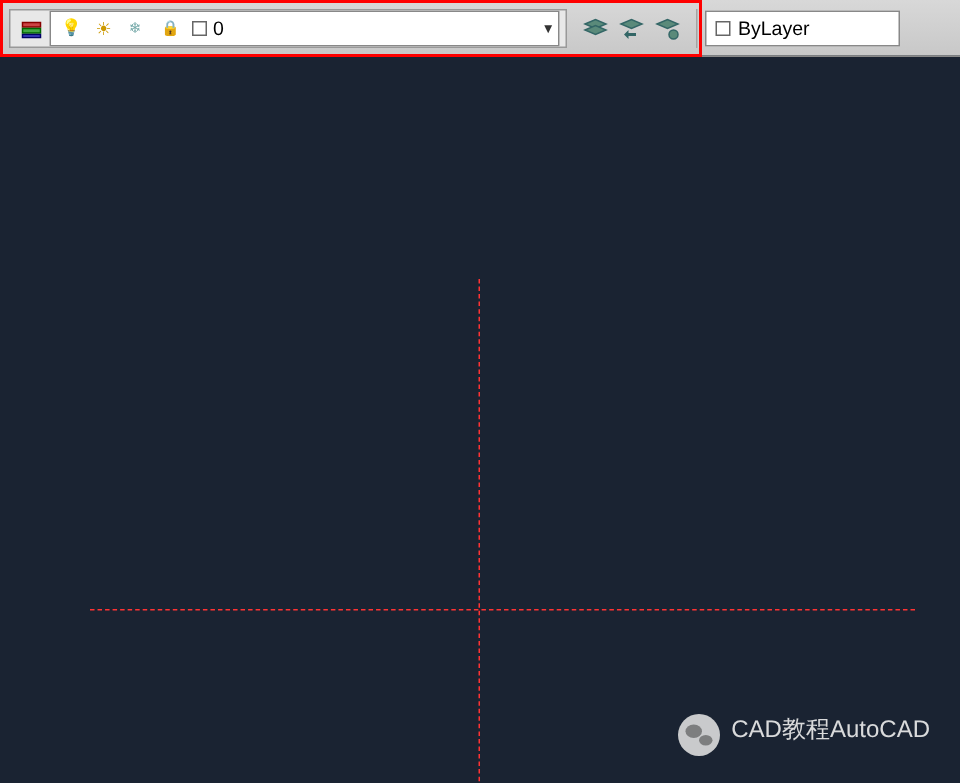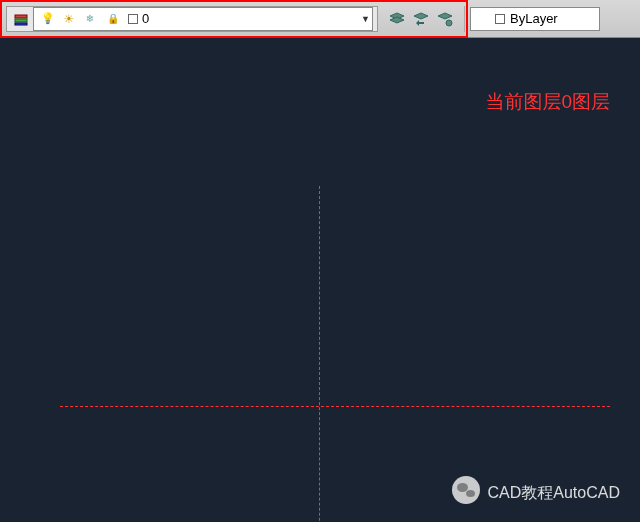--- a/index.html
+++ b/index.html
@@ -95,21 +95,21 @@
       cursor: pointer;
       font-size: 14px;
       color: #3a6a5a;
     }
     .bylayer-panel {
       display: flex;
       align-items: center;
       background: #fff;
       border: 1px solid #888;
       height: 24px;
-      padding: 0 24px;
+      padding: 0 6px;
       gap: 5px;
       cursor: pointer;
       width: 130px;
       text-align: right;
     }
     .bylayer-text {
       font-size: 13px;
       color: #000;
     }
     .drawing-area {
@@ -143,21 +143,21 @@
       top: 368px;
       width: 550px;
       height: 1px;
       border-top: 1px dashed #ff3333;
     }
     .watermark {
       position: absolute;
       bottom: 18px;
       right: 20px;
       display: flex;
-      align-items: flex-end;
+      align-items: flex-start;
       gap: 8px;
       color: #eee;
       font-size: 16px;
       opacity: 0.9;
     }
     .wechat-icon {
       width: 28px;
       height: 28px;
       border-radius: 50%;
       background: #ddd;
@@ -242,21 +242,20 @@
   <div class="bylayer-panel">
     <span class="small-square"></span>
     <span class="bylayer-text">ByLayer</span>
   </div>
 </div>
 
 <div class="highlight-box"></div>
 
 <div class="drawing-area">
   <div class="annotation">
-    <div>当前图层0图层</div>
   </div>
   <div class="crosshair-v"></div>
   <div class="crosshair-h"></div>
   <div class="watermark">
     <div class="wechat-icon"></div>
     <span>CAD教程AutoCAD</span>
   </div>
 </div>
 
 </body></html>

